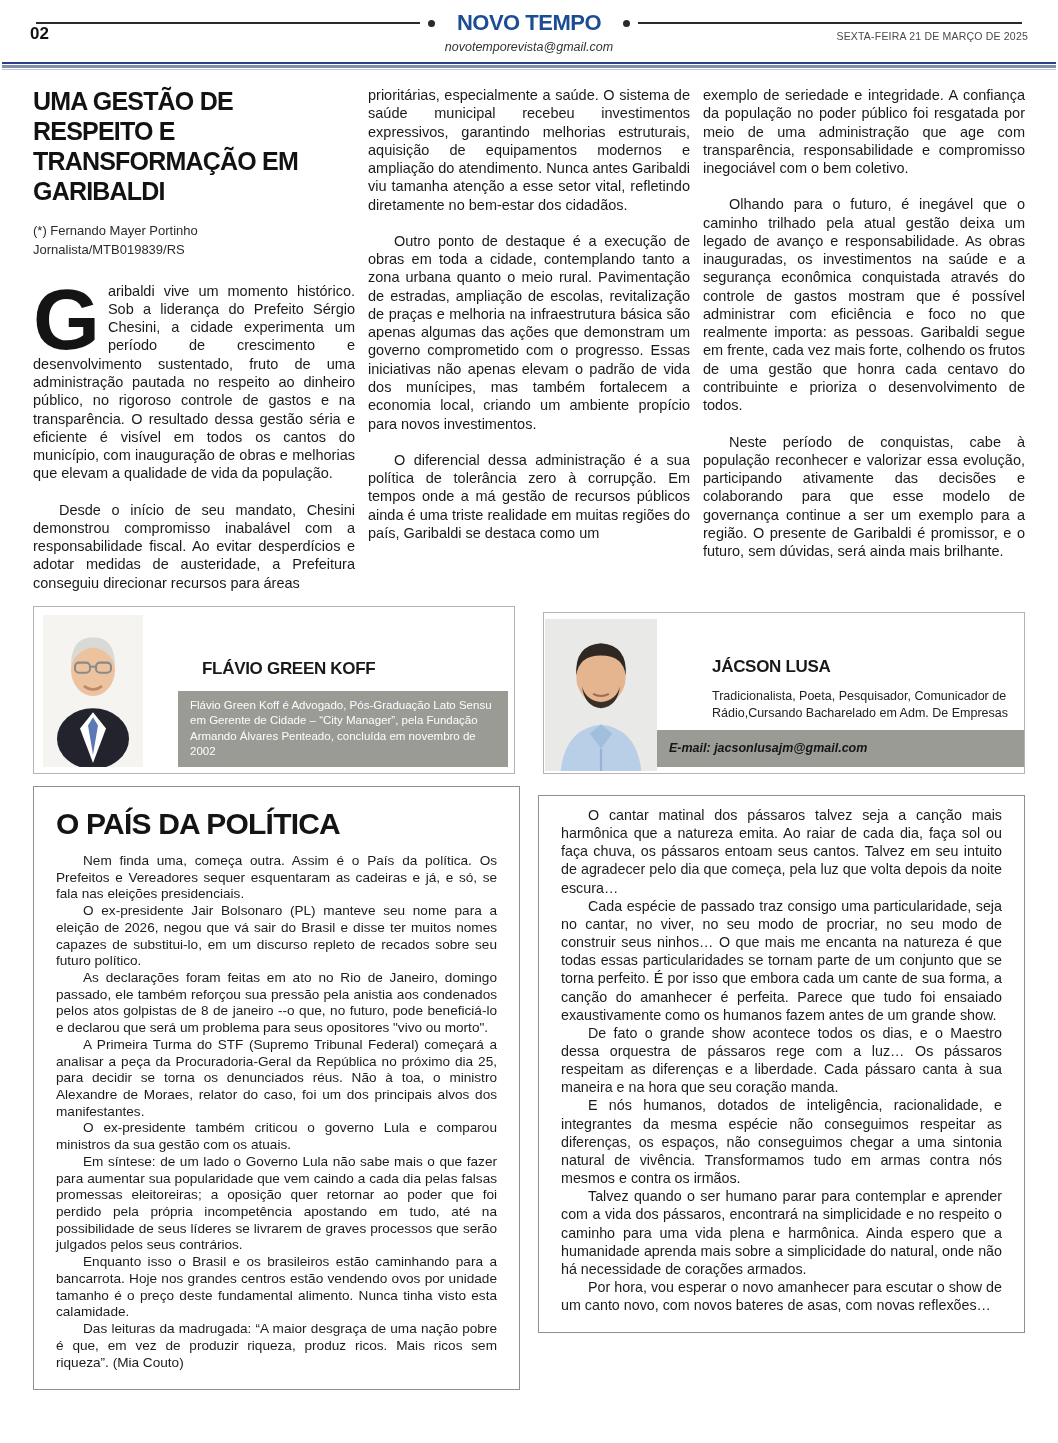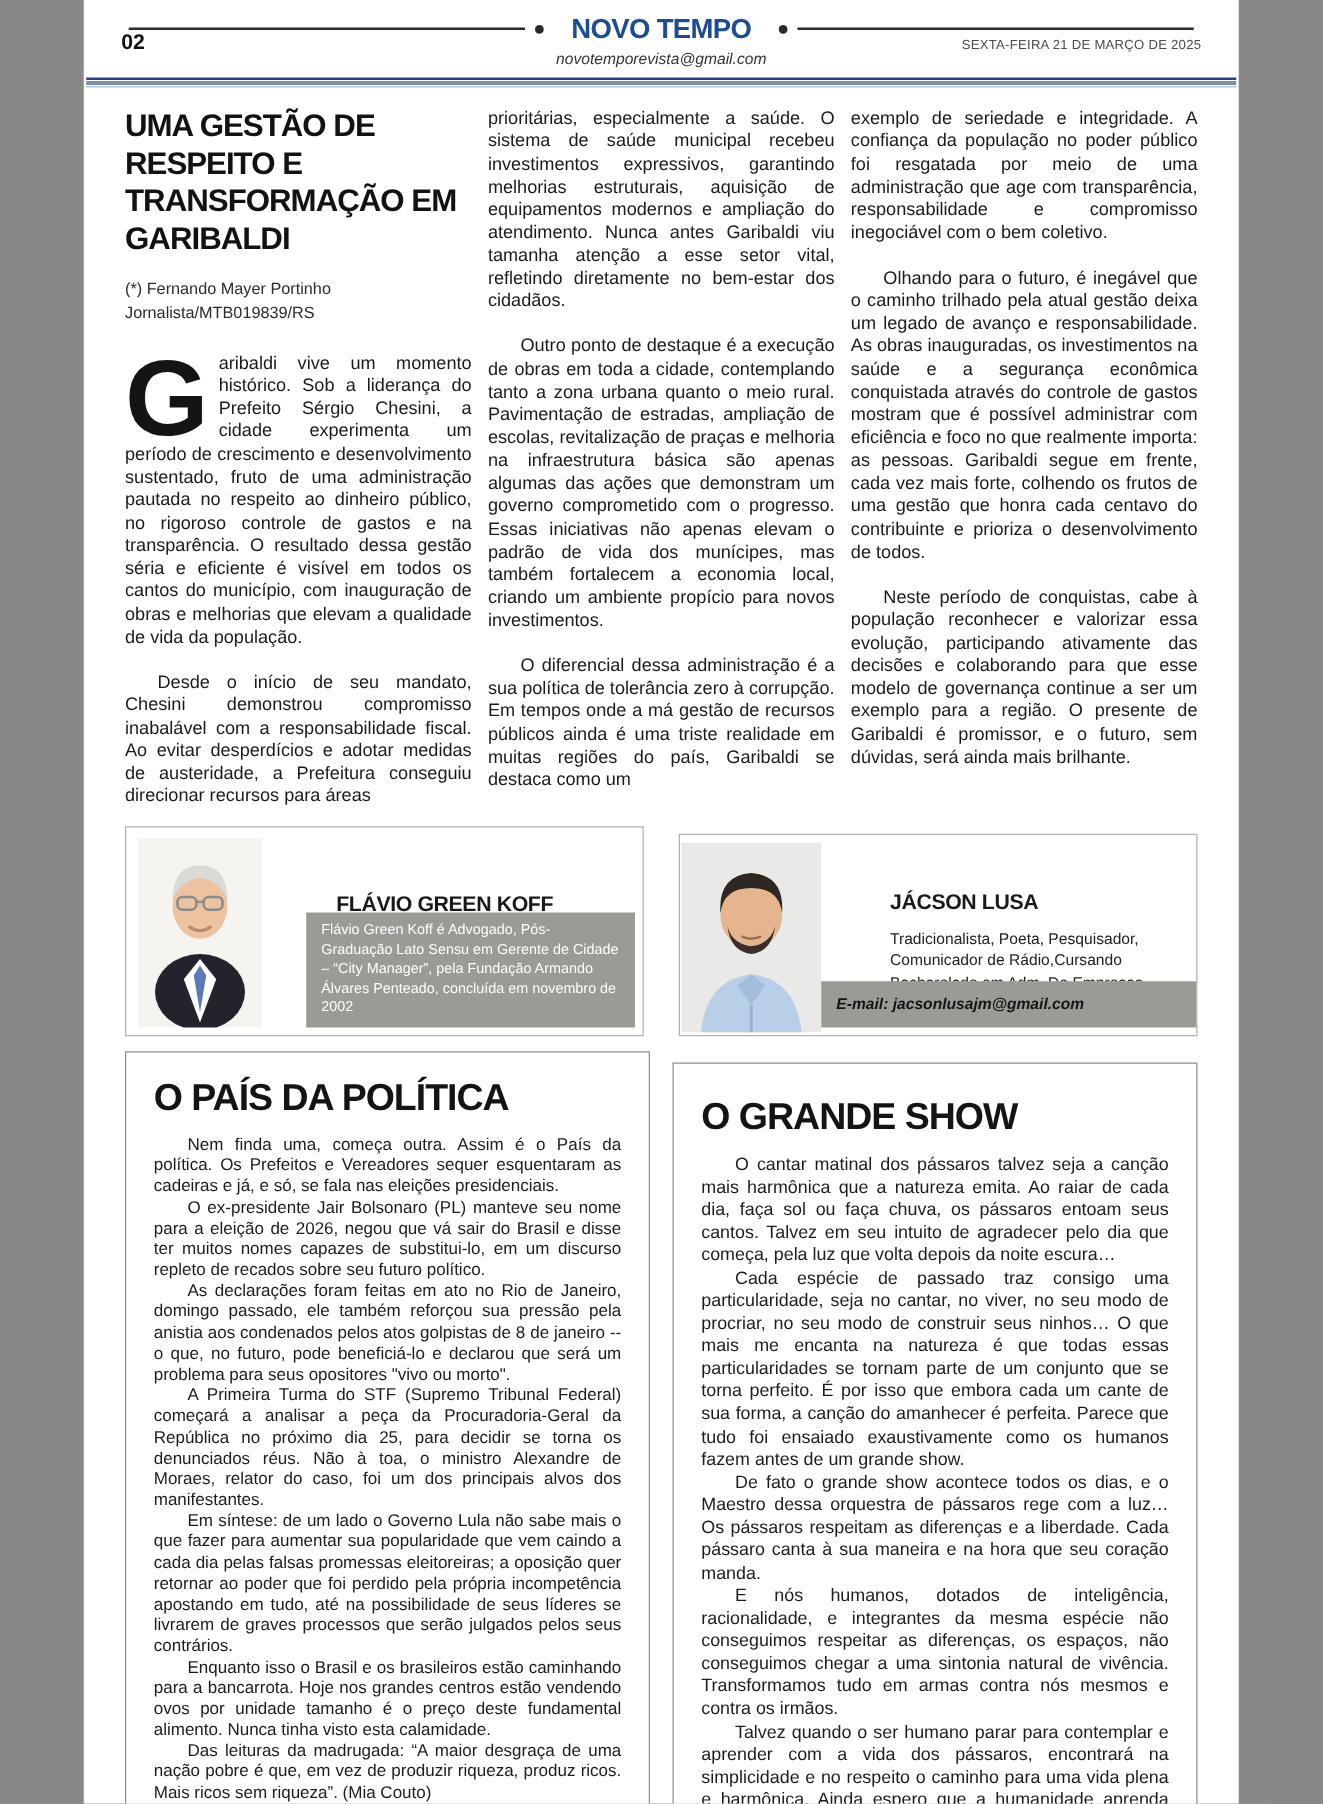--- a/index.html
+++ b/index.html
@@ -1,19 +1,19 @@
 <!DOCTYPE html>
 <html lang="pt"><head>
 <meta charset="utf-8">
 <style>
   * { box-sizing: border-box; margin: 0; padding: 0; }
   html,body { background:#888; }
   body { font-family:"Liberation Sans", sans-serif; }
   .page {
-    position:relative; width:924px; height:1443px; margin:0 auto;
+    position:relative; width:1058px; height:1443px; margin:0 auto;
     background:#fff; color:#1c1c1c; overflow:hidden;
   }
 
   
   .header { position:relative; padding-top:10px; }
   .masthead-row { display:flex; align-items:center; padding:0 36px; }
   .hline { flex:1; height:2px; background:#2a2a2a; }
   .hdot { width:7px; height:7px; border-radius:50%; background:#2a2a2a; margin:0 8px; flex:none; }
   .masthead-title { font-size:22px; font-weight:bold; letter-spacing:-0.5px; color:#1c4c94; padding:0 14px; white-space:nowrap; }
   .masthead-email { text-align:center; font-style:italic; font-size:12.5px; color:#333; margin-top:4px; }
@@ -153,28 +153,28 @@
 
   <div class="articles">
 
     <div class="article-box left">
       <div class="article-title">O PAÍS DA POLÍTICA</div>
       <div class="article-body">
           <p>Nem finda uma, começa outra. Assim é o País da política. Os Prefeitos e Vereadores sequer esquentaram as cadeiras e já, e só, se fala nas eleições presidenciais.</p>
           <p>O ex-presidente Jair Bolsonaro (PL) manteve seu nome para a eleição de 2026, negou que vá sair do Brasil e disse ter muitos nomes capazes de substitui-lo, em um discurso repleto de recados sobre seu futuro político.</p>
           <p>As declarações foram feitas em ato no Rio de Janeiro, domingo passado, ele também reforçou sua pressão pela anistia aos condenados pelos atos golpistas de 8 de janeiro --o que, no futuro, pode beneficiá-lo e declarou que será um problema para seus opositores "vivo ou morto".</p>
           <p>A Primeira Turma do STF (Supremo Tribunal Federal) começará a analisar a peça da Procuradoria-Geral da República no próximo dia 25, para decidir se torna os denunciados réus. Não à toa, o ministro Alexandre de Moraes, relator do caso, foi um dos principais alvos dos manifestantes.</p>
+          <p>O ex-presidente também criticou o governo Lula e comparou ministros da sua gestão com os atuais.</p>
           <p>Em síntese: de um lado o Governo Lula não sabe mais o que fazer para aumentar sua popularidade que vem caindo a cada dia pelas falsas promessas eleitoreiras; a oposição quer retornar ao poder que foi perdido pela própria incompetência apostando em tudo, até na possibilidade de seus líderes se livrarem de graves processos que serão julgados pelos seus contrários.</p>
           <p>Enquanto isso o Brasil e os brasileiros estão caminhando para a bancarrota. Hoje nos grandes centros estão vendendo ovos por unidade tamanho é o preço deste fundamental alimento. Nunca tinha visto esta calamidade.</p>
           <p>Das leituras da madrugada: “A maior desgraça de uma nação pobre é que, em vez de produzir riqueza, produz ricos. Mais ricos sem riqueza”. (Mia Couto)</p>
         </div>
     </div>
 
     <div class="article-box right">
-      <div class="article-title">O GRANDE SHOW</div>
       <div class="article-body">
           <p>O cantar matinal dos pássaros talvez seja a canção mais harmônica que a natureza emita. Ao raiar de cada dia, faça sol ou faça chuva, os pássaros entoam seus cantos. Talvez em seu intuito de agradecer pelo dia que começa, pela luz que volta depois da noite escura…</p>
           <p>Cada espécie de passado traz consigo uma particularidade, seja no cantar, no viver, no seu modo de procriar, no seu modo de construir seus ninhos… O que mais me encanta na natureza é que todas essas particularidades se tornam parte de um conjunto que se torna perfeito. É por isso que embora cada um cante de sua forma, a canção do amanhecer é perfeita. Parece que tudo foi ensaiado exaustivamente como os humanos fazem antes de um grande show.</p>
           <p>De fato o grande show acontece todos os dias, e o Maestro dessa orquestra de pássaros rege com a luz… Os pássaros respeitam as diferenças e a liberdade. Cada pássaro canta à sua maneira e na hora que seu coração manda.</p>
           <p>E nós humanos, dotados de inteligência, racionalidade, e integrantes da mesma espécie não conseguimos respeitar as diferenças, os espaços, não conseguimos chegar a uma sintonia natural de vivência. Transformamos tudo em armas contra nós mesmos e contra os irmãos.</p>
           <p>Talvez quando o ser humano parar para contemplar e aprender com a vida dos pássaros, encontrará na simplicidade e no respeito o caminho para uma vida plena e harmônica. Ainda espero que a humanidade aprenda mais sobre a simplicidade do natural, onde não há necessidade de corações armados.</p>
           <p>Por hora, vou esperar o novo amanhecer para escutar o show de um canto novo, com novos bateres de asas, com novas reflexões…</p>
         </div>
     </div>
 

